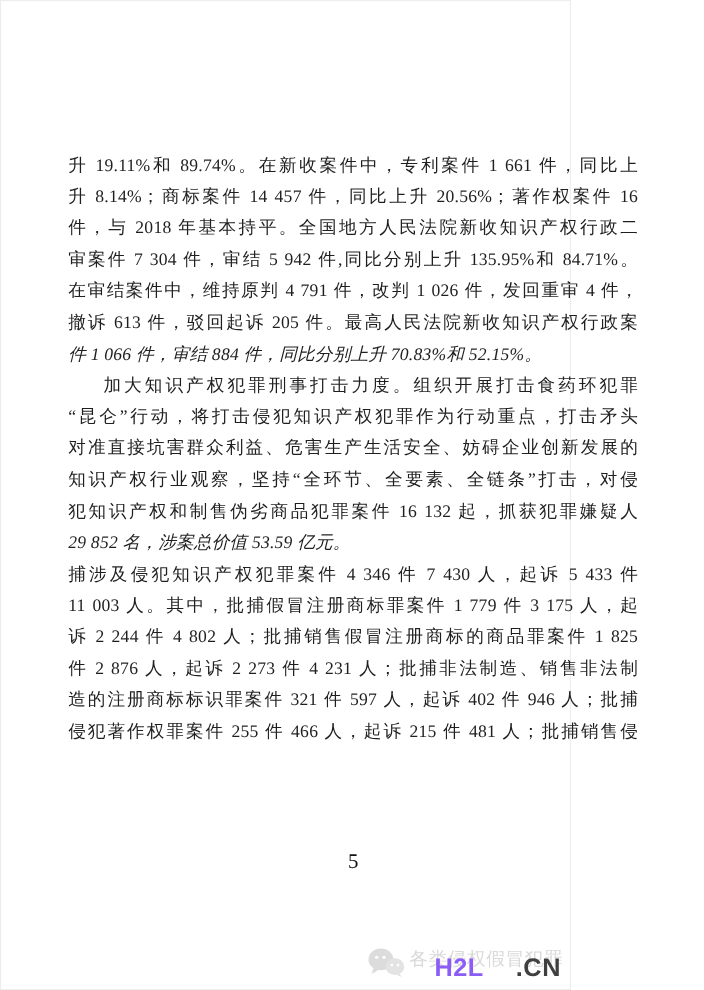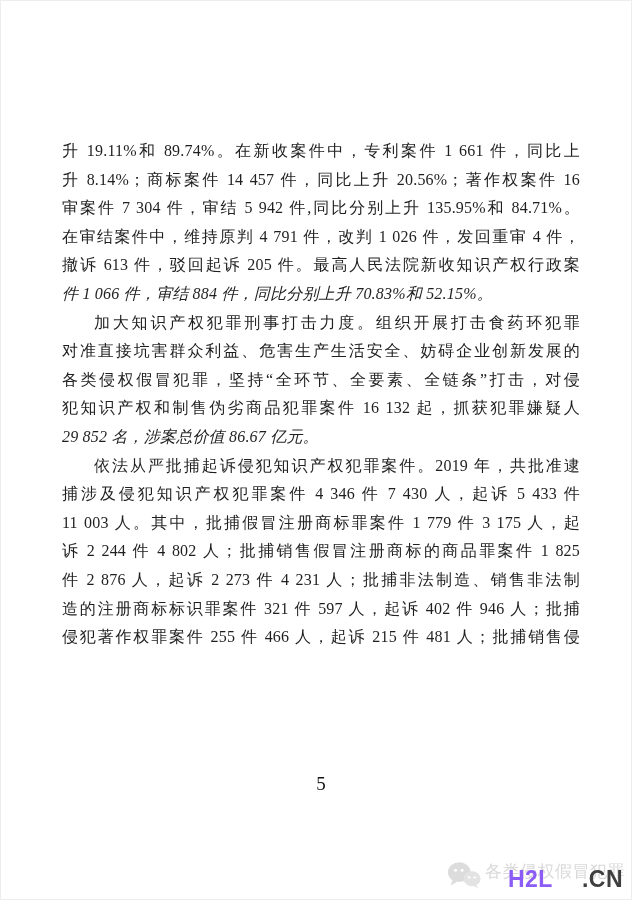--- a/index.html
+++ b/index.html
@@ -1,21 +1,21 @@
 <!DOCTYPE html>
 <html><head>
 <meta charset="utf-8">
 <style>
   * { margin: 0; padding: 0; box-sizing: border-box; }
   html, body { width: 640px; height: 900px; background: #ffffff; overflow: hidden; }
   body { font-family: "Liberation Serif", "DejaVu Serif", serif; color: #1f1f1f; }
 
   .page {
     position: relative;
-    width: 632px;
+    width: 519px;
     height: 900px;
     background: #ffffff;
     border: 1px solid #ededed;
   }
 
   .text-block {
     position: absolute;
     left: 61px;
     top: 136px;
     width: 518px;
@@ -85,30 +85,31 @@
   .wm-logo .cn  { color: #3f3f3f; margin-left: 29px; }
 </style>
 </head>
 <body>
 
 <div class="page">
 
   <div class="text-block">
     <div class="line">升 19.11%和 89.74%。在新收案件中，专利案件 1 661 件，同比上</div>
     <div class="line">升 8.14%；商标案件 14 457 件，同比上升 20.56%；著作权案件 16</div>
+    <div class="line">件，与 2018 年基本持平。全国地方人民法院新收知识产权行政二</div>
     <div class="line">审案件 7 304 件，审结 5 942 件,同比分别上升 135.95%和 84.71%。</div>
     <div class="line">在审结案件中，维持原判 4 791 件，改判 1 026 件，发回重审 4 件，</div>
     <div class="line">撤诉 613 件，驳回起诉 205 件。最高人民法院新收知识产权行政案</div>
     <div class="line end">件 1 066 件，审结 884 件，同比分别上升 70.83%和 52.15%。</div>
     <div class="line indent">加大知识产权犯罪刑事打击力度。组织开展打击食药环犯罪</div>
+    <div class="line">“昆仑”行动，将打击侵犯知识产权犯罪作为行动重点，打击矛头</div>
     <div class="line">对准直接坑害群众利益、危害生产生活安全、妨碍企业创新发展的</div>
-    <div class="line">各类侵权假冒犯罪，坚持“全环节、全要素、全链条”打击，对侵</div>
+    <div class="line">知识产权行业观察，坚持“全环节、全要素、全链条”打击，对侵</div>
     <div class="line">犯知识产权和制售伪劣商品犯罪案件 16 132 起，抓获犯罪嫌疑人</div>
-    <div class="line end">29 852 名，涉案总价值 86.67 亿元。</div>
-    <div class="line indent">依法从严批捕起诉侵犯知识产权犯罪案件。2019 年，共批准逮</div>
+    <div class="line end">29 852 名，涉案总价值 53.59 亿元。</div>
     <div class="line">捕涉及侵犯知识产权犯罪案件 4 346 件 7 430 人，起诉 5 433 件</div>
     <div class="line">11 003 人。其中，批捕假冒注册商标罪案件 1 779 件 3 175 人，起</div>
     <div class="line">诉 2 244 件 4 802 人；批捕销售假冒注册商标的商品罪案件 1 825</div>
     <div class="line">件 2 876 人，起诉 2 273 件 4 231 人；批捕非法制造、销售非法制</div>
     <div class="line">造的注册商标标识罪案件 321 件 597 人，起诉 402 件 946 人；批捕</div>
     <div class="line">侵犯著作权罪案件 255 件 466 人，起诉 215 件 481 人；批捕销售侵</div>
   </div>
 
   <div class="page-number">5</div>
 

